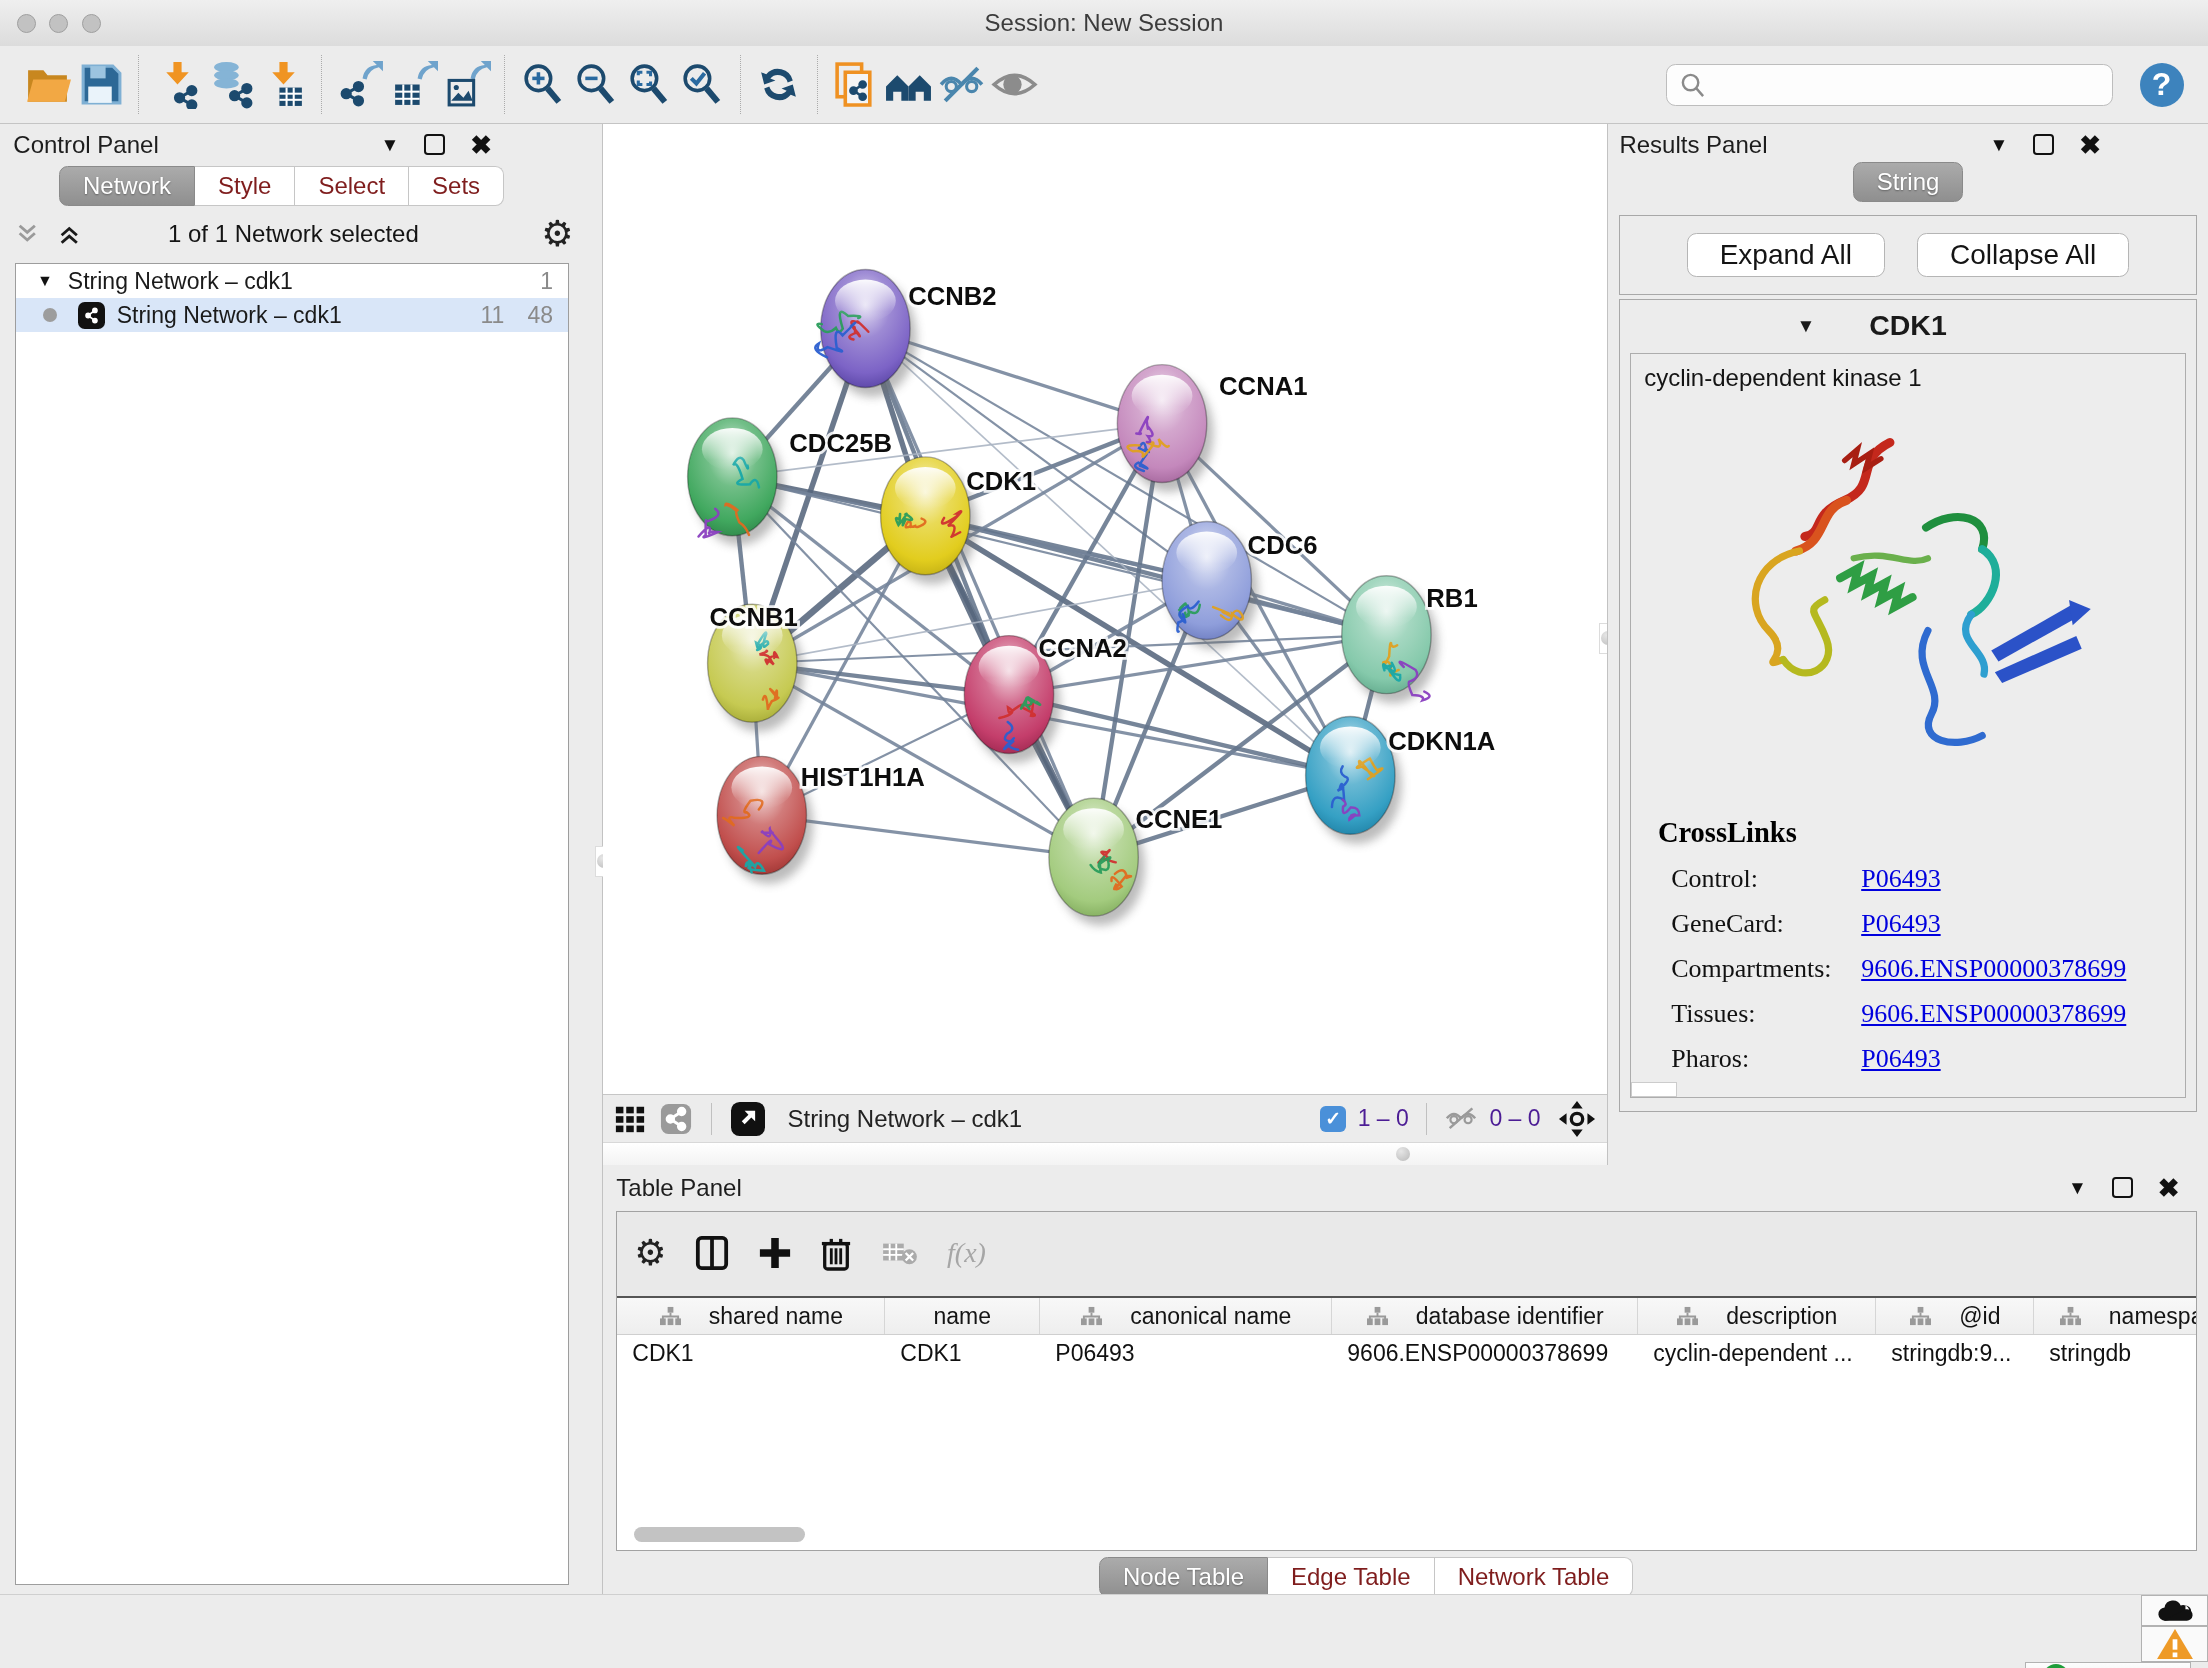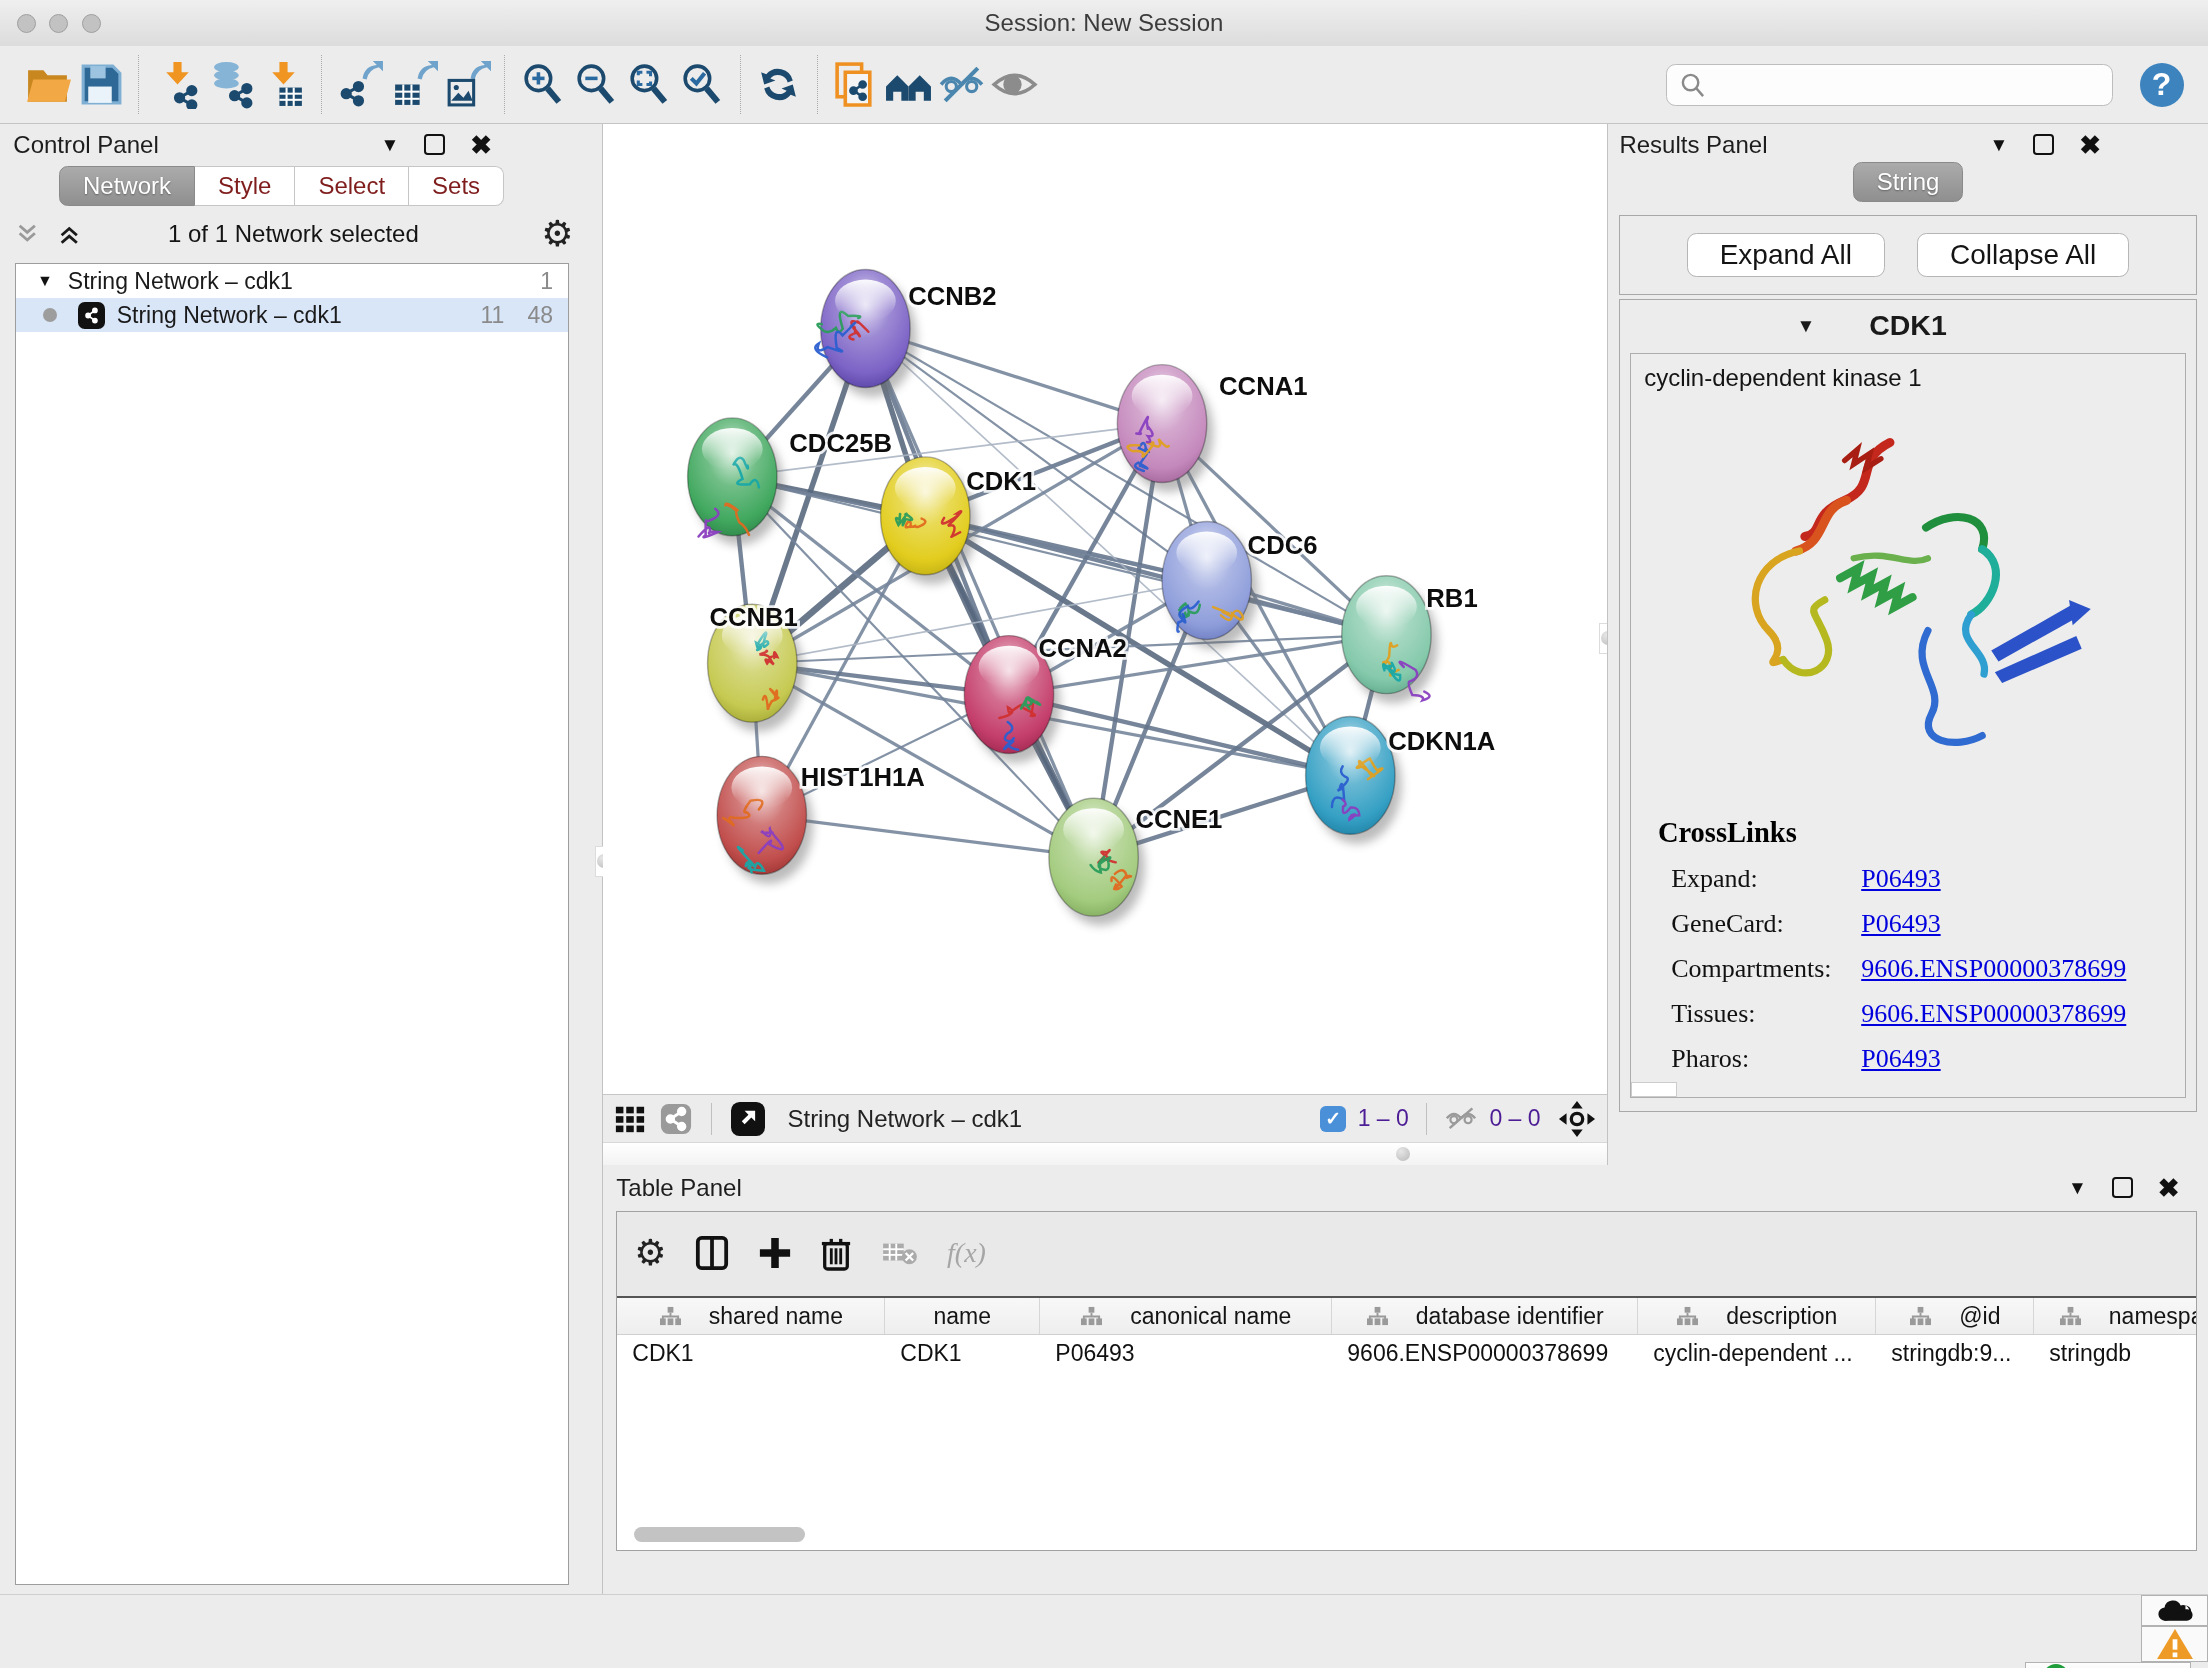--- a/index.html
+++ b/index.html
@@ -712,21 +712,21 @@
           <g fill="#2b52c8">
               <polygon points="302,252 390,202 396,216 310,264"></polygon>
               <polygon points="306,276 396,236 402,250 314,288"></polygon>
               <polygon points="388,196 412,206 392,224"></polygon>
             </g>
         </svg>
         <div class="xl">
           <div class="xl-title">CrossLinks</div>
           <div id="xl-rows">
               <div class="xl-row">
-                <span class="xl-label">Expand:</span>
+                <span class="xl-label">Control:</span>
                 <span class="xl-link">P06493</span>
               </div>
               <div class="xl-row">
                 <span class="xl-label">GeneCard:</span>
                 <span class="xl-link">P06493</span>
               </div>
               <div class="xl-row">
                 <span class="xl-label">Compartments:</span>
                 <span class="xl-link">9606.ENSP00000378699</span>
               </div>
@@ -891,20 +891,25 @@
               <div class="tp-dcell" style="width: 292px;">P06493</div>
               <div class="tp-dcell" style="width: 306px;">9606.ENSP00000378699</div>
               <div class="tp-dcell" style="width: 238px;">cyclin-dependent ...</div>
               <div class="tp-dcell" style="width: 158px;">stringdb:9...</div>
               <div class="tp-dcell" style="width: 219px;">stringdb</div>
             </div>
           </div>
         <div class="tp-scroll"></div>
       </div>
     </div>
+    <div class="seg tp-tabs" id="tp-tabs">
+        <div class="tab active">Node Table</div>
+        <div class="tab">Edge Table</div>
+        <div class="tab">Network Table</div>
+      </div>
   </div>
 
   <div class="statusbar">
     <div class="sb-btn">
       <svg width="38" height="28.5" viewBox="0 0 40 30">
           <path d="M10 26 a7 7 0 0 1 -1 -14 a9 9 0 0 1 17 -2 a6.5 6.5 0 0 1 5 12 z M31 22 a6 6 0 0 0 0 -12" fill="#111"></path>
           <path d="M8 26 h24 a6 6 0 0 0 1 -12 a6 6 0 0 0 -2 0" fill="#111"></path>
         </svg>
     </div>
     <div class="sb-btn" style="margin-left:13.3px;">

